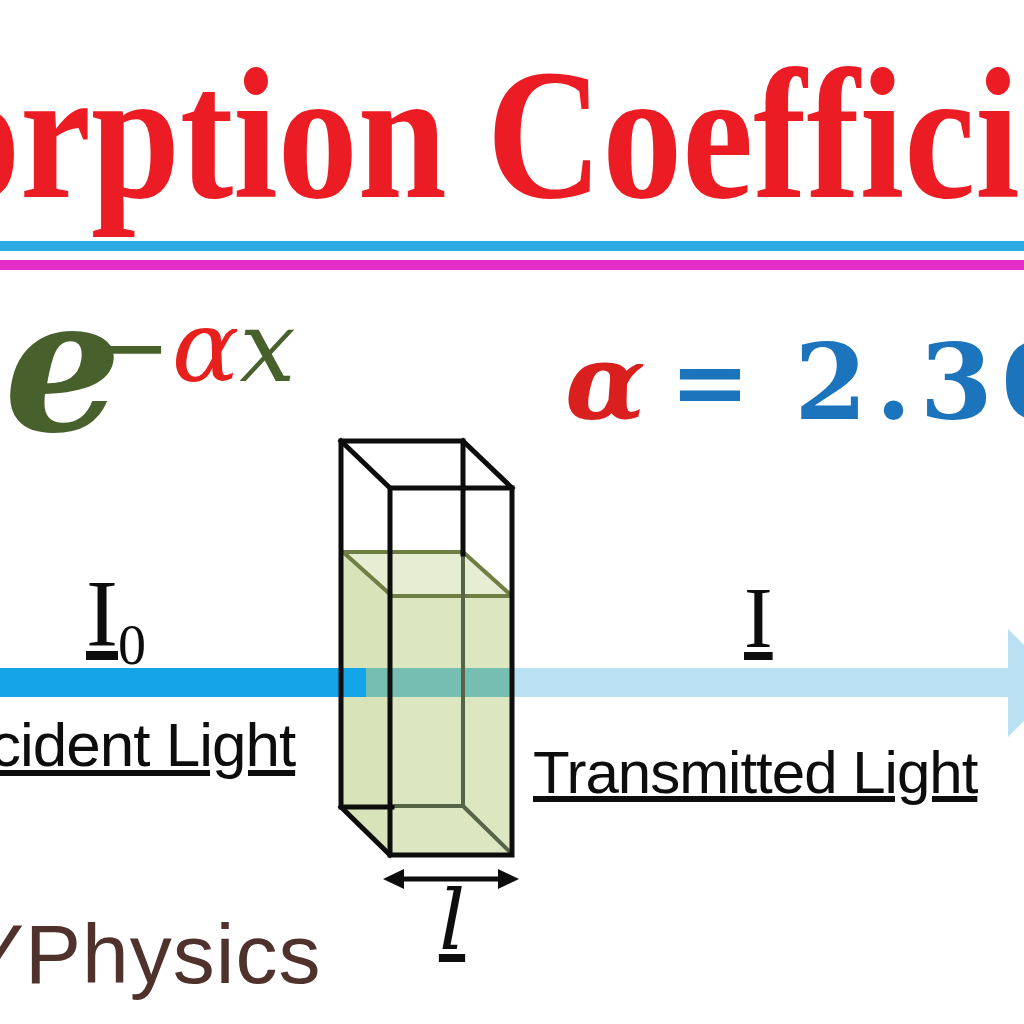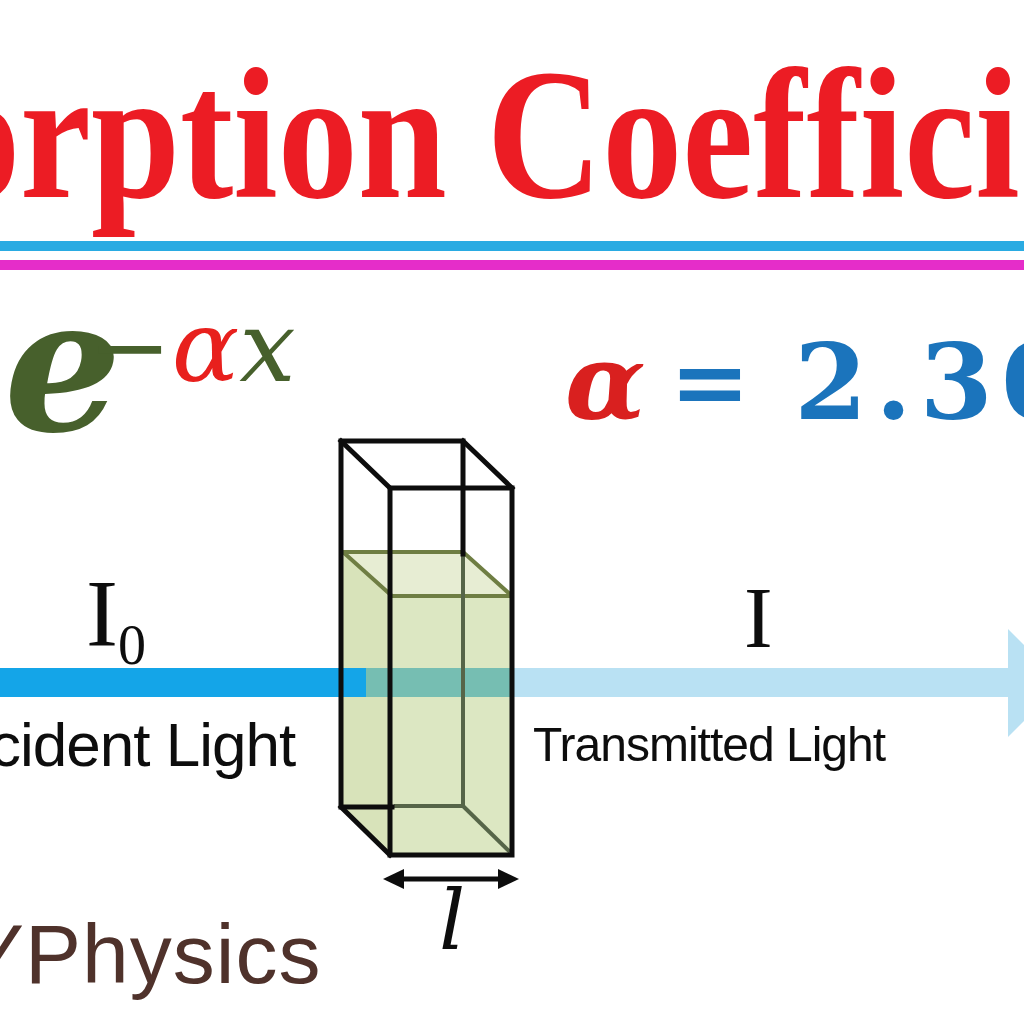--- a/index.html
+++ b/index.html
@@ -27,26 +27,26 @@
              border-radius:30px;display:flex;align-items:center;padding-left:26px;
              box-sizing:border-box;background:#fff;}
   .ab-alpha{font-family:"DejaVu Serif",serif;font-style:italic;font-weight:700;font-size:105px;line-height:105px;}
   .ab-eq{font-family:"DejaVu Serif",serif;font-weight:700;font-size:96px;line-height:96px;margin:0 44px 0 24px;}
   .ab-val{font-family:"DejaVu Serif",serif;font-weight:700;font-size:105px;line-height:105px;letter-spacing:8px;}
 
   
   .diagram-svg{position:absolute;left:0;top:0;}
 
   
-  .lbl{position:absolute;white-space:nowrap;color:#0d0d0d;}
+  .lbl{position:absolute;white-space:nowrap;color:#0d0d0d;text-decoration:underline;}
   .lbl-i0{left:86px;top:566px;font-family:"Liberation Serif",serif;font-size:96px;line-height:96px;}
   .lbl-i0 sub{font-size:56px;line-height:0;vertical-align:-18px;}
   .lbl-i{left:744px;top:575px;font-family:"Liberation Serif",serif;font-size:86px;line-height:86px;}
   .lbl-incident{left:-10px;top:714px;font-size:62px;line-height:62px;letter-spacing:-1px;}
-  .lbl-transmitted{left:533px;top:714px;font-size:48px;line-height:62px;letter-spacing:-1px;}
+  .lbl-transmitted{left:533px;top:742px;font-size:60px;line-height:62px;letter-spacing:-1px;}
   .lbl-length{left:428px;top:880px;width:48px;text-align:center;
               font-family:"DejaVu Serif",serif;font-style:italic;font-size:82px;line-height:82px;}
   .watermark{position:absolute;left:-32px;top:912px;font-size:84px;line-height:84px;letter-spacing:1px;}
 </style>
 </head>
 <body>
 
 <div class="stage">
 
   <div class="title" style="color: rgb(236, 28, 36);">orption Coefficie</div>

